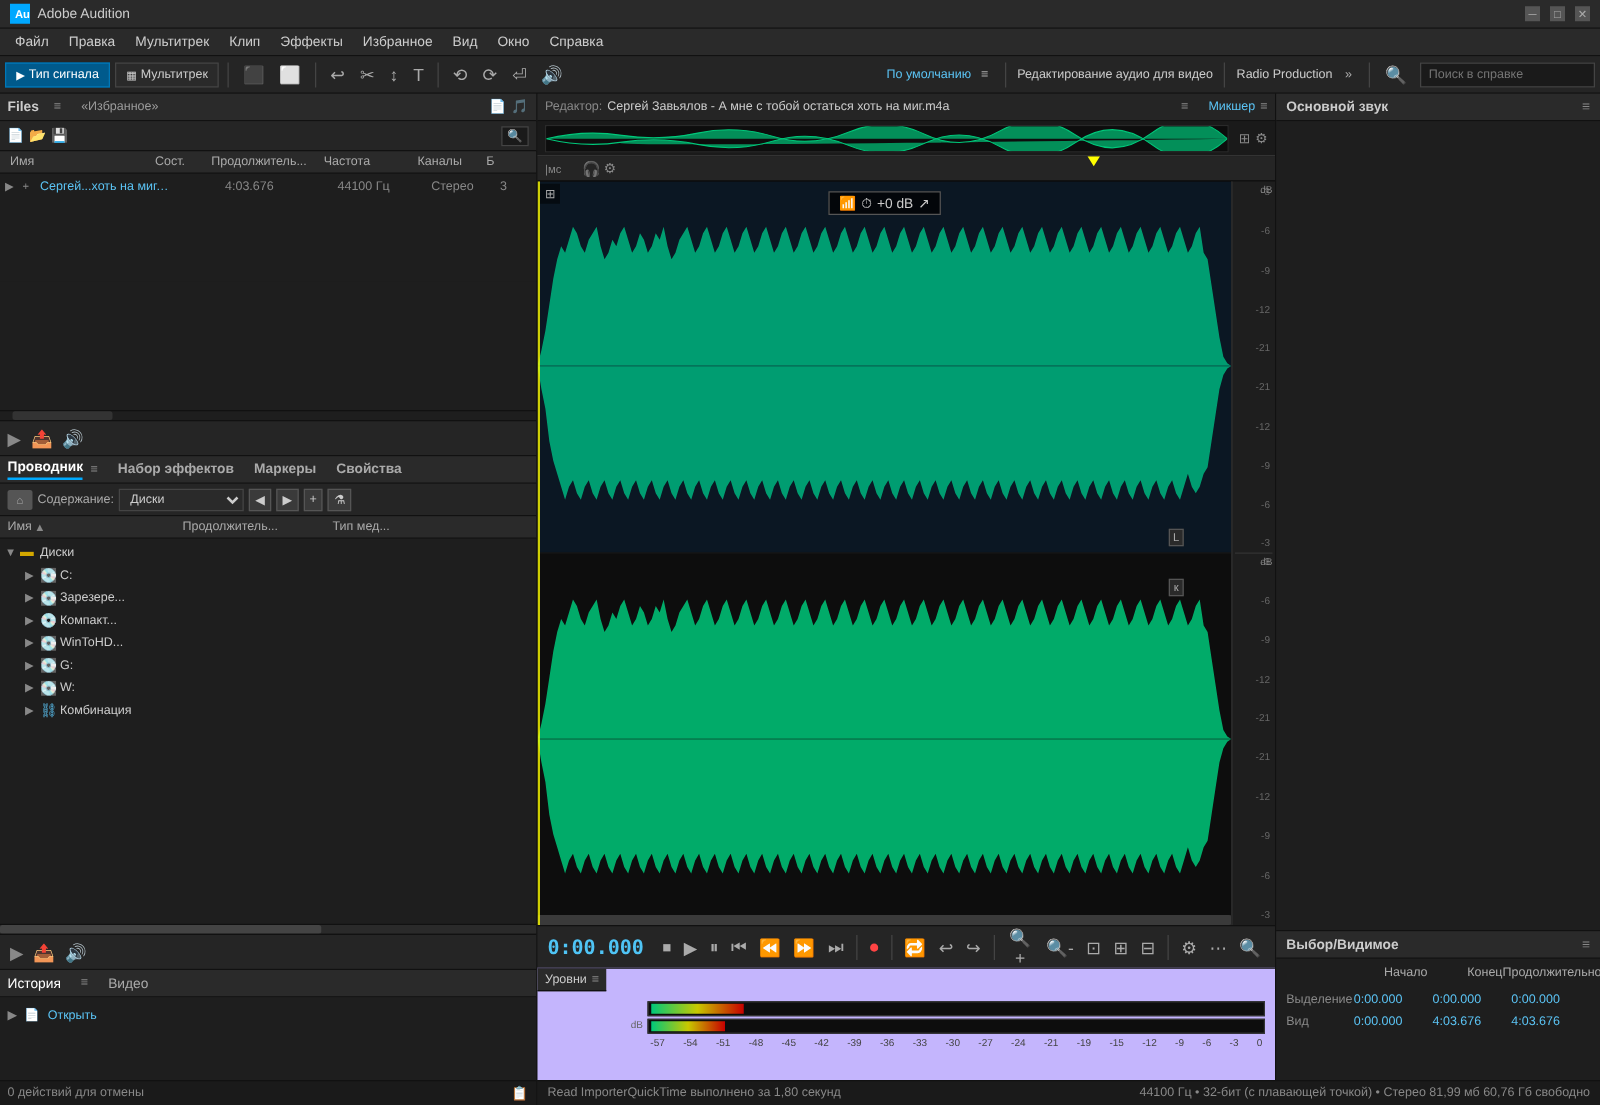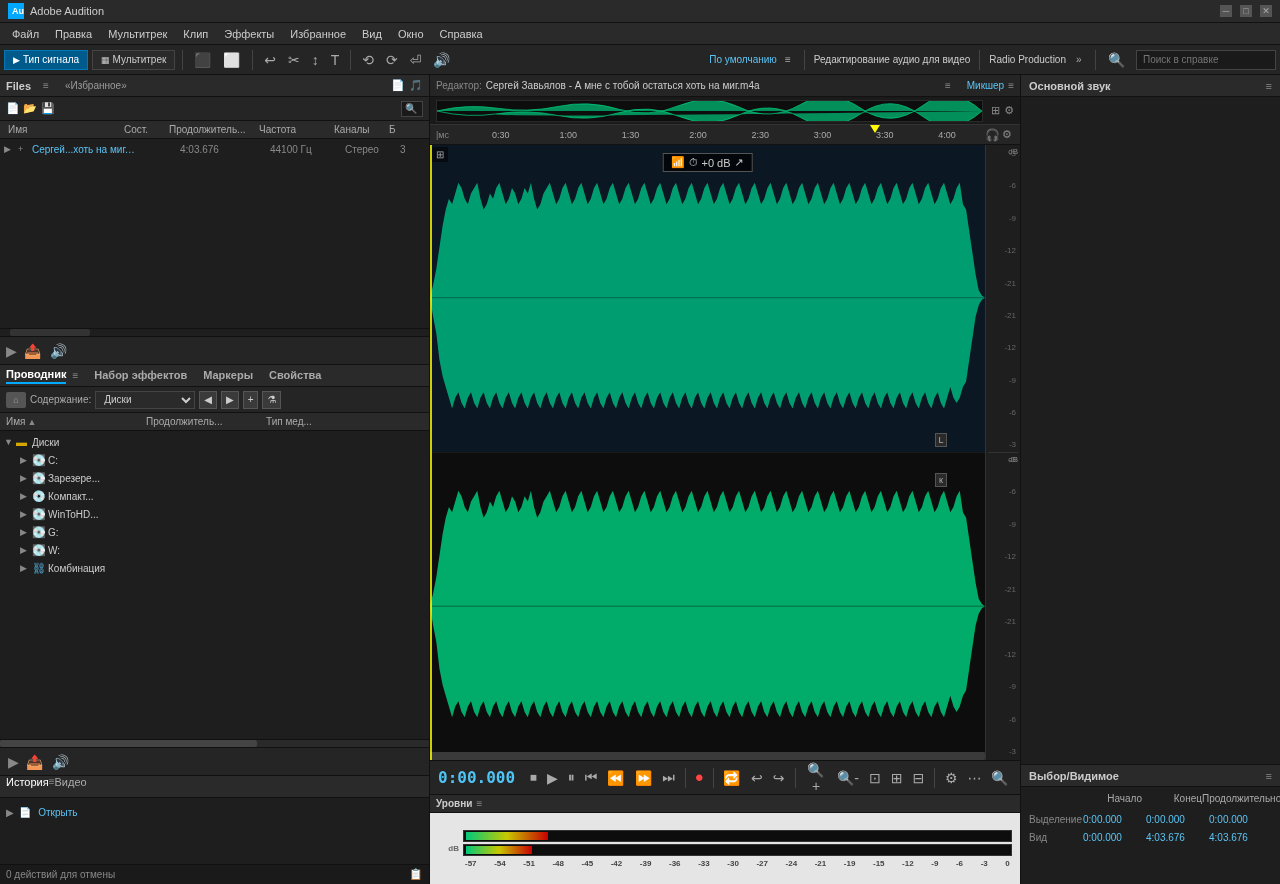--- a/index.html
+++ b/index.html
@@ -76,21 +76,21 @@
     .tree-expand { color: #888; width: 12px; font-size: 9px; }
     .tree-icon { color: #d4a800; width: 16px; font-size: 11px; }
     .tree-icon.disk { color: #aaa; }
     .tree-label { color: #ccc; font-size: 10px; }
     .tree-child { padding-left: 20px; }
     .explorer-bottom { background: #252525; height: 28px; display: flex; align-items: center; padding: 0 8px; gap: 8px; border-top: 1px solid #111; }
     .exp-bottom-btn { background: transparent; border: none; color: #888; cursor: pointer; font-size: 14px; }
 
     
     #history-panel { height: 88px; display: flex; flex-direction: column; }
-    .history-tabs { background: #2a2a2a; height: 22px; display: flex; padding: 0 6px; border-bottom: 1px solid #111; gap: 0; }
+    .history-tabs { background: #2a2a2a; height: 22px; display: flex; align-items: center; padding: 0 6px; border-bottom: 1px solid #111; gap: 16px; }
     .hist-tab { color: #aaa; font-size: 11px; cursor: pointer; }
     .hist-tab.active { color: #fff; }
     .history-content { flex: 1; background: #1e1e1e; padding: 4px 6px; overflow: hidden; }
     .history-item { display: flex; align-items: center; gap: 6px; height: 20px; cursor: pointer; }
     .hist-play { color: #888; font-size: 10px; }
     .hist-file { color: #888; font-size: 10px; }
     .hist-open { color: #5bc4f5; font-size: 10px; cursor: pointer; }
 
     
     #status-bar { background: #1a1a1a; height: 20px; display: flex; align-items: center; padding: 0 6px; gap: 28px; border-top: 1px solid #111; font-size: 10px; color: #888; }
@@ -112,21 +112,21 @@
     .ov-btn { background: transparent; border: none; color: #888; cursor: pointer; font-size: 11px; }
 
     
     #transport-bar { background: #252525; height: 34px; display: flex; align-items: center; padding: 0 8px; border-top: 1px solid #111; gap: 4px; }
     .time-display { color: #4fc4f5; font-size: 16px; font-weight: bold; font-family: monospace; margin-right: 8px; }
     .transport-btn { background: transparent; border: none; color: #aaa; cursor: pointer; font-size: 14px; padding: 2px 3px; }
     .transport-btn.record { color: #ff4444; }
     .transport-sep { width: 1px; height: 20px; background: #444; margin: 0 3px; }
 
     
-    #levels-panel { height: 90px; background: #e5e5e5; border-top: 1px solid #111; display: flex; flex-direction: column; font-weight: bold; }
+    #levels-panel { height: 90px; background: #c4b5fd; border-top: 1px solid #111; display: flex; flex-direction: row; }
     .levels-header { background: #2a2a2a; height: 18px; display: flex; align-items: center; padding: 0 6px; border-bottom: 1px solid #111; }
     .levels-title { color: #ccc; font-size: 10px; }
     .levels-content { flex: 1; display: flex; align-items: center; padding: 4px 8px; }
     .meter-bar-container { height: 12px; background: #0d0d0d; border: 1px solid #333; position: relative; display: flex; align-items: center; }
     .meter-fill { height: 8px; background: #00c87a; margin: 2px; }
 
     
     #right-sidebar { width: 260px; display: flex; flex-direction: column; border-left: 1px solid #111; }
     #essential-sound { flex: 1; background: #1e1e1e; }
     .es-header { background: #2a2a2a; height: 22px; display: flex; align-items: center; padding: 0 8px; border-bottom: 1px solid #111; }
@@ -425,30 +425,20 @@
             </svg>
           </div>
           <div class="overview-icons">
             <button class="ov-btn">⊞</button>
             <button class="ov-btn">⚙</button>
           </div>
         </div>
 
         <div id="timeline-ruler" style="height:20px; background:#252525; border-bottom:1px solid #111; display:flex; align-items:center; padding-left:6px; overflow:hidden; position:relative;">
           <span style="color:#888;font-size:9px;width:30px;">|мс</span>
-          <div style="flex:1; position:relative; height:100%;">
-            <span style="position:absolute; left:5%; color:#aaa; font-size:9px; top:50%; transform:translateY(-50%);">0:30</span>
-            <span style="position:absolute; left:18%; color:#aaa; font-size:9px; top:50%; transform:translateY(-50%);">1:00</span>
-            <span style="position:absolute; left:30%; color:#aaa; font-size:9px; top:50%; transform:translateY(-50%);">1:30</span>
-            <span style="position:absolute; left:43%; color:#aaa; font-size:9px; top:50%; transform:translateY(-50%);">2:00</span>
-            <span style="position:absolute; left:55%; color:#aaa; font-size:9px; top:50%; transform:translateY(-50%);">2:30</span>
-            <span style="position:absolute; left:67%; color:#aaa; font-size:9px; top:50%; transform:translateY(-50%);">3:00</span>
-            <span style="position:absolute; left:79%; color:#aaa; font-size:9px; top:50%; transform:translateY(-50%);">3:30</span>
-            <span style="position:absolute; left:91%; color:#aaa; font-size:9px; top:50%; transform:translateY(-50%);">4:00</span>
-          </div>
 
           <div style="position:absolute; left:440px; top:0; width:0; height:0; border-left:5px solid transparent; border-right:5px solid transparent; border-top:8px solid #ffff00; z-index:20;"></div>
 
           <div style="width:35px; display:flex; gap:2px;">
             <button style="background:transparent;border:none;color:#888;font-size:12px;cursor:pointer;padding:0;">🎧</button>
             <button style="background:transparent;border:none;color:#888;font-size:11px;cursor:pointer;padding:0;">⚙</button>
           </div>
         </div>
 
         <div style="flex:1; display:flex; background:#0d0d0d; position:relative; overflow:hidden;">
@@ -640,16 +630,21 @@
               <span class="sv-val2">4:03.676</span>
               <span class="sv-val2">4:03.676</span>
             </div>
           </div>
         </div>
 
       </div>
 
     </div>
 
+    <div id="bottom-status">
+      <span>Read ImporterQuickTime выполнено за 1,80 секунд</span>
+      <span style="flex:1;"></span>
+      <span>44100 Гц • 32-бит (с плавающей точкой) • Стерео  81,99 мб  60,76 Гб свободно</span>
+    </div>
 
   </div>
 
 </div>
 
 </body></html>

